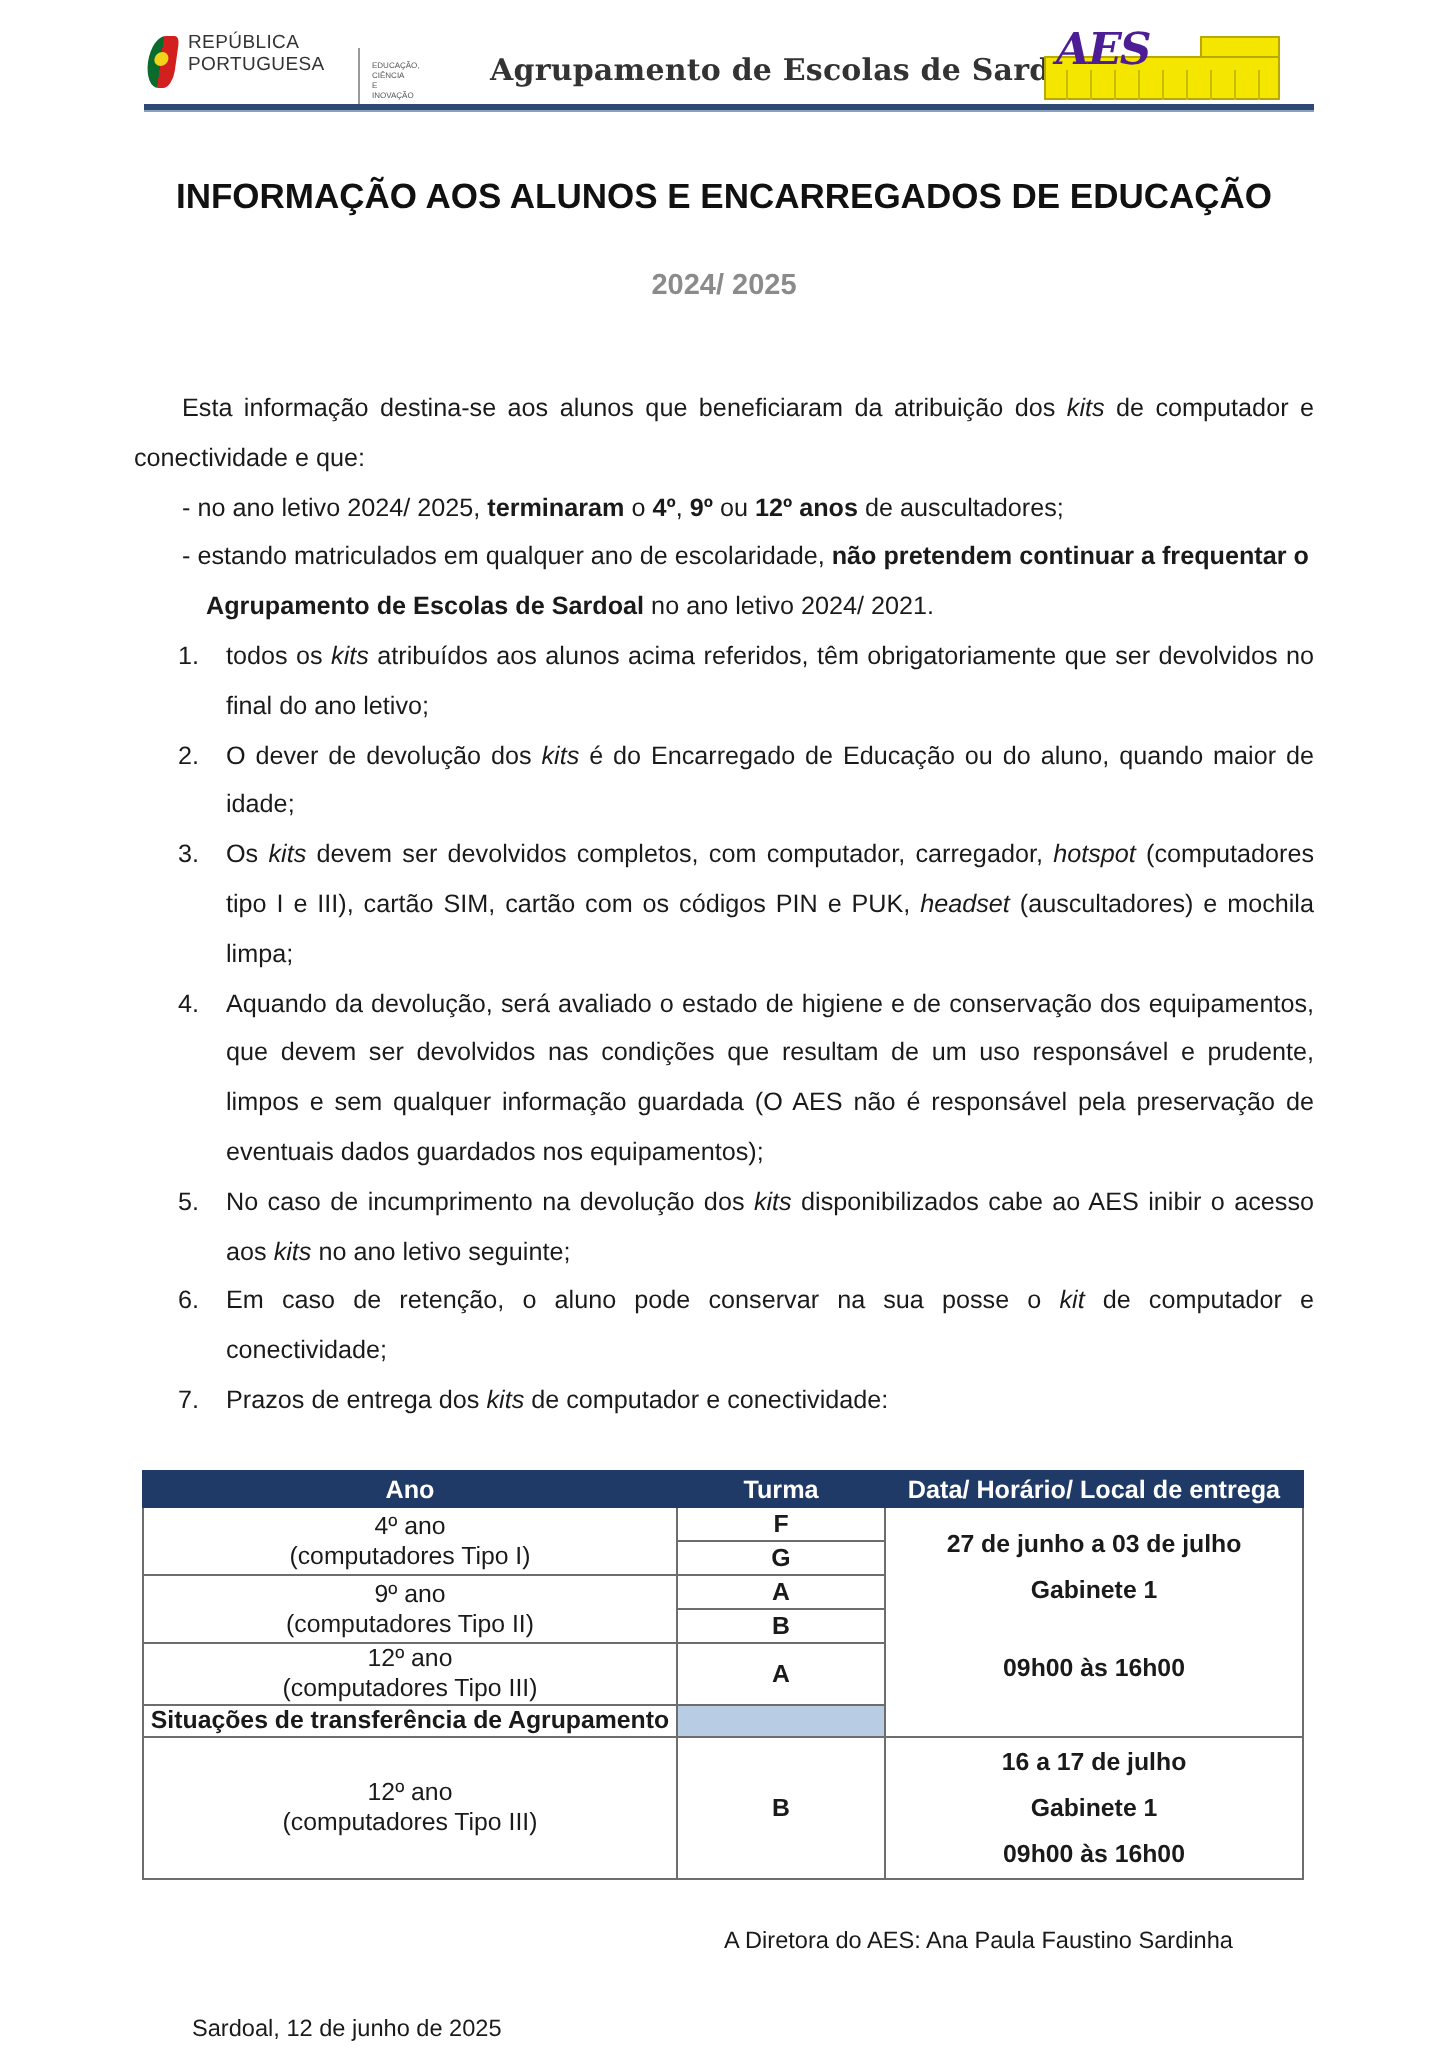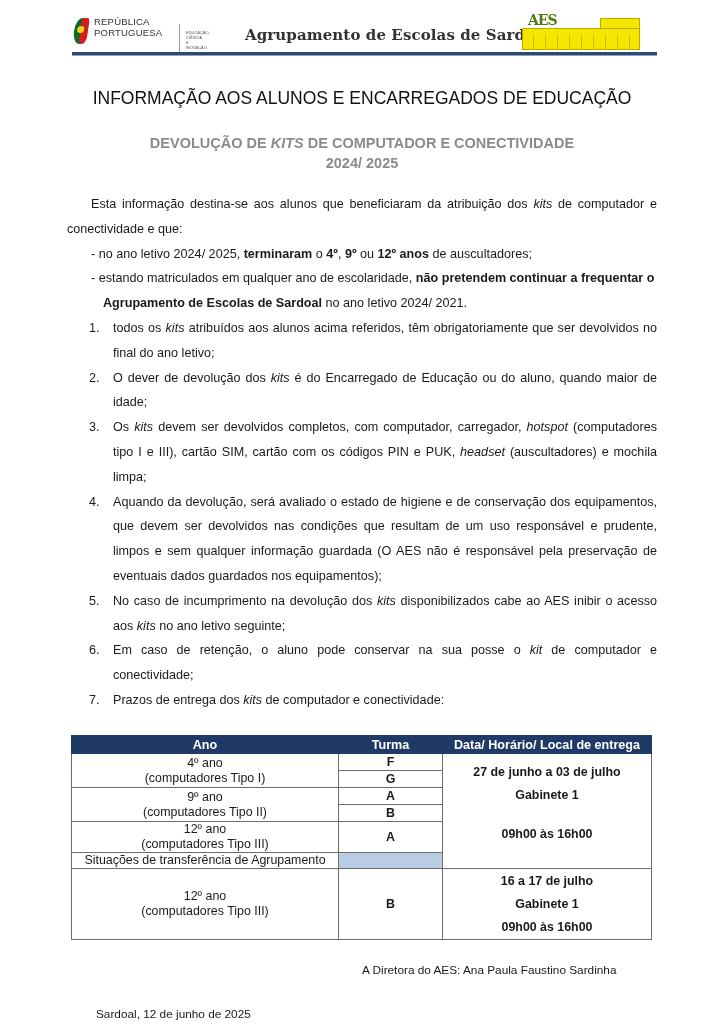--- a/index.html
+++ b/index.html
@@ -20,27 +20,27 @@
   .rp-sub { position:absolute; left:114px; top:14px; font-size:4px; line-height:5px; color:#555; }
   .school-name { position:absolute; left:173px; top:18px; font-family:"DejaVu Serif", serif;
              font-weight:bold; font-size:15px; color:#333; letter-spacing:0.1px; }
   .aes-logo { position:absolute; left:450px; top:6px; width:120px; height:36px; }
   .aes-building { position:absolute; left:0; top:14px; width:118px; height:22px; background:#f5e600;
              border:1px solid #b9a800; box-sizing:border-box; }
   .aes-building .col { position:absolute; top:6px; width:1px; height:15px; background:#c9bb00; }
   .aes-tower { position:absolute; left:78px; top:4px; width:40px; height:12px; background:#f5e600;
              border:1px solid #b9a800; border-bottom:none; box-sizing:border-box; }
   .aes-text { position:absolute; left:6px; top:-2px; font-family:"DejaVu Serif", serif; font-weight:bold;
-             font-size:14px; color:#4d7c0f; letter-spacing:-1px; }
+             font-size:22px; color:#4c1d95; letter-spacing:-1px;font-style:italic; }
   .header-rule { position:absolute; left:0; top:44px; width:585px; height:3px; background:#2e4a74;
              box-shadow:0 1px 0 #8aa0c0; }
 
   
   .title { position:absolute; left:0; width:724px; top:88px; text-align:center;
-           font-weight:normal; font-size:17.5px; color:#111; }
+           font-weight:bold; font-size:17.5px; color:#111; }
   .subtitle { position:absolute; left:0; width:724px; top:133px; text-align:center;
            font-weight:bold; font-size:14.5px; color:#8b8b8b; line-height:20px; }
   .subtitle i { font-style:italic; }
 
   
   .body { position:absolute; left:67px; width:590px; top:192px; font-size:12.6px; line-height:24.8px; }
   .p-indent { text-indent:24px; text-align:justify; margin:0; }
   .dash { margin:0 0 0 24px; }
   .dash-cont { margin:0 0 0 36px; }
   .plain { margin:0 0 0 24px; }
@@ -55,21 +55,21 @@
            font-size:12.4px; }
   table.sched th { background:#1f3a66; color:#fff; font-weight:bold; height:17px; padding:0;
            border:1px solid #1f3a66; font-size:12.6px; }
   table.sched td { border:1px solid #6d6d6d; text-align:center; padding:0; vertical-align:middle;
            line-height:15px; }
   .c-ano { width:266px; }
   .c-turma { width:103px; }
   .turma-cell { font-weight:bold; height:16px; }
   .ano-title { font-weight:normal; }
   .shaded { background:#b8cce4; }
-  .transfer { font-weight:normal; }
+  .transfer { font-weight:bold; }
   .date-block { font-weight:bold; }
   .date-block div { line-height:23px; }
   .date-block .gap { height:16px; }
 
   
   .footer-left { position:absolute; left:96px; top:963px; font-size:11.8px;margin-top:44px; }
   .footer-right { position:absolute; left:362px; top:963px; font-size:11.8px; }
 </style>
 </head>
 <body>
@@ -101,21 +101,20 @@
         <span class="col" style="left:94px"></span>
       <span class="col" style="left:106px"></span>
     </div>
     <div class="aes-text">AES</div>
   </div>
   <div class="header-rule"></div>
 </div>
 
 <div class="title">INFORMAÇÃO AOS ALUNOS E ENCARREGADOS DE EDUCAÇÃO</div>
 <div class="subtitle">
-  <div><span>DEVOLUÇÃO DE </span><i>KITS</i><span> DE COMPUTADOR E CONECTIVIDADE</span></div>
   <div>2024/ 2025</div>
 </div>
 
 <div class="body">
   <p class="p-indent"><span>Esta informação destina-se aos alunos que beneficiaram da atribuição dos </span><i class="k">kits</i><span> de computador e conectividade e que:</span></p>
   <p class="dash"><span>- no ano letivo 2024/ 2025, </span><b>terminaram</b><span> o </span><b>4º</b><span>, </span><b>9º</b><span> ou </span><b>12º anos</b><span> de auscultadores;</span></p>
   <p class="dash"><span>- estando matriculados em qualquer ano de escolaridade, </span><b>não pretendem continuar a frequentar o</b></p>
   <p class="dash-cont"><b>Agrupamento de Escolas de Sardoal</b><span> no ano letivo 2024/ 2021.</span></p>
   <ol>
     <li><span class="num">1.</span><span>todos os </span><i class="k">kits</i><span> atribuídos aos alunos acima referidos, têm obrigatoriamente que ser devolvidos no final do ano letivo;</span></li>

